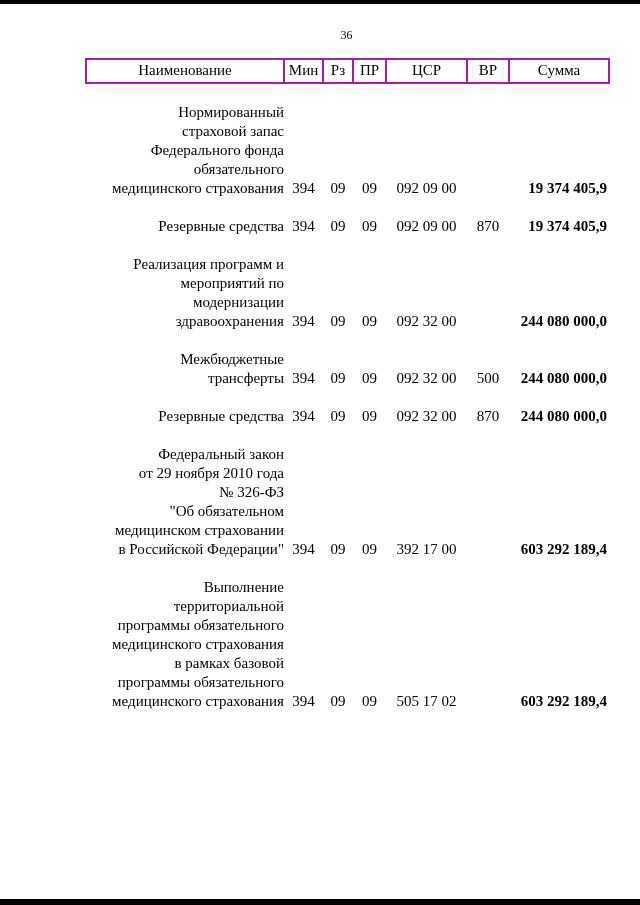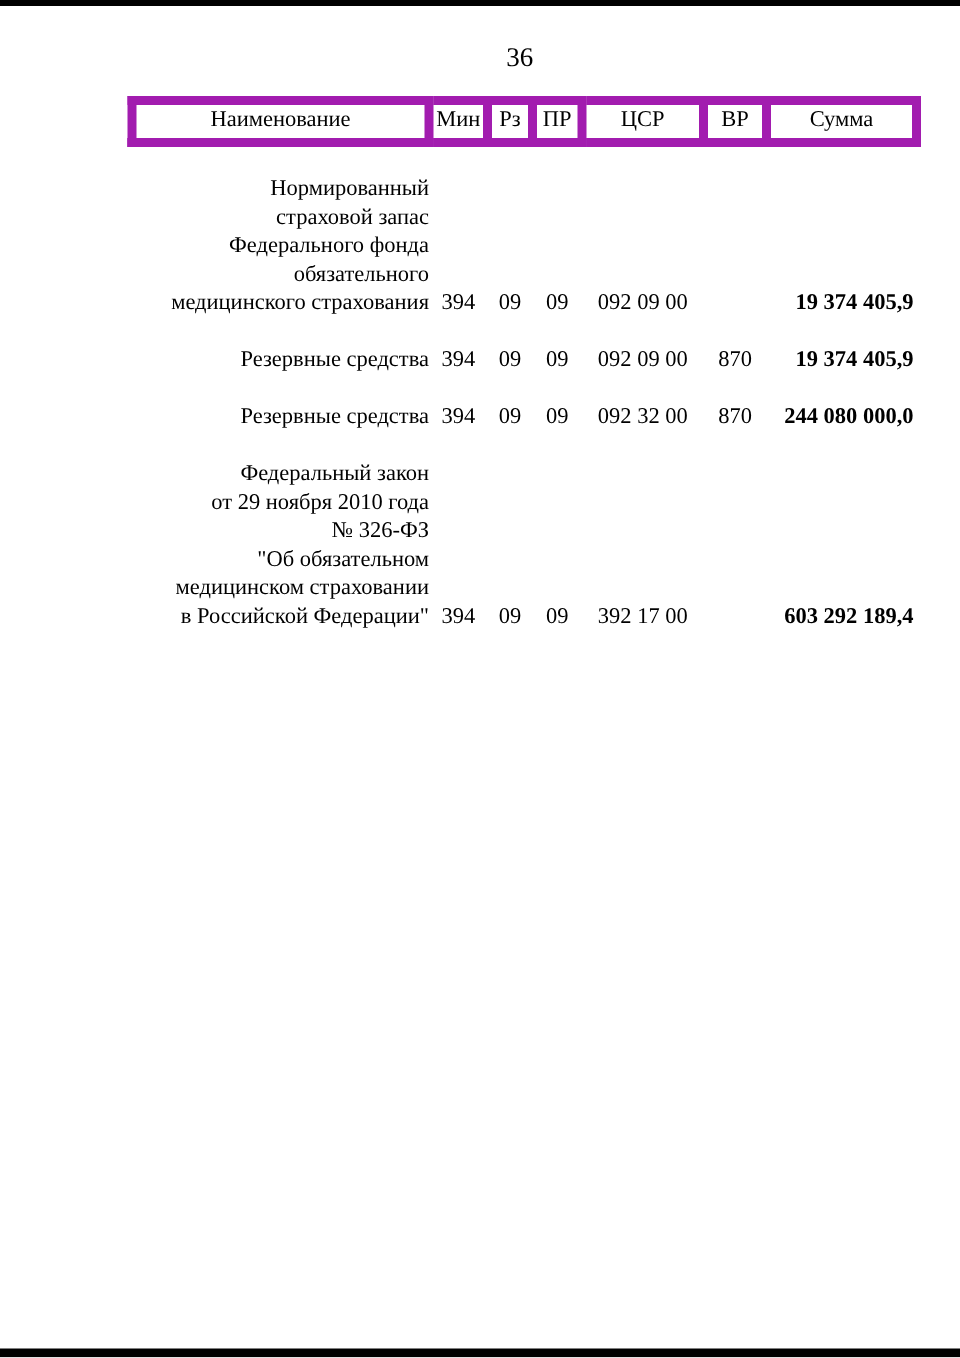--- a/index.html
+++ b/index.html
@@ -16,40 +16,40 @@
     overflow: hidden;
   }
   .scan-bar { position: absolute; left: 0; width: 100%; background: #000; }
   .scan-bar.top { top: 0; height: 4px; }
   .scan-bar.bottom { bottom: 0; height: 6px; }
   .page-number {
     margin-top: 28px;
     margin-left: 85px;
     width: 523px;
     text-align: center;
-    font-size: 18px;
+    font-size: 12px;
   }
   table.budget-table {
     margin-left: 85px;
     margin-top: 15px;
     width: 523px;
     border-collapse: collapse;
     table-layout: fixed;
     font-size: 15px;
     line-height: 19px;
   }
   col.c-name { width: 198px; }
   col.c-min  { width: 39px; }
   col.c-rz   { width: 30px; }
   col.c-pr   { width: 33px; }
   col.c-csr  { width: 81px; }
   col.c-vr   { width: 42px; }
   col.c-sum  { width: 100px; }
   thead th {
-    border: 6px solid #a21caf;
+    border: 2px solid #a21caf;
     font-weight: normal;
     font-size: 15px;
     padding: 1px 0 2px 0;
     text-align: center;
   }
   tbody td {
     vertical-align: bottom;
     padding-top: 19px;
     text-align: center;
     overflow: visible;
@@ -109,21 +109,43 @@
   <tr>
     <td class="c-name">Резервные средства</td>
     <td class="c-min">394</td>
     <td class="c-rz">09</td>
     <td class="c-pr">09</td>
     <td class="c-csr">092 09 00</td>
     <td class="c-vr">870</td>
     <td class="c-sum">19 374 405,9</td>
   </tr>
 
+  <tr>
+    <td class="c-name">Реализация программ и
+мероприятий по
+модернизации
+здравоохранения</td>
+    <td class="c-min">394</td>
+    <td class="c-rz">09</td>
+    <td class="c-pr">09</td>
+    <td class="c-csr">092 32 00</td>
+    <td class="c-vr"></td>
+    <td class="c-sum">244 080 000,0</td>
+  </tr>
 
+  <tr>
+    <td class="c-name">Межбюджетные
+трансферты</td>
+    <td class="c-min">394</td>
+    <td class="c-rz">09</td>
+    <td class="c-pr">09</td>
+    <td class="c-csr">092 32 00</td>
+    <td class="c-vr">500</td>
+    <td class="c-sum">244 080 000,0</td>
+  </tr>
 
   <tr>
     <td class="c-name">Резервные средства</td>
     <td class="c-min">394</td>
     <td class="c-rz">09</td>
     <td class="c-pr">09</td>
     <td class="c-csr">092 32 00</td>
     <td class="c-vr">870</td>
     <td class="c-sum">244 080 000,0</td>
   </tr>
@@ -137,17 +159,32 @@
 медицинском страховании
 в Российской Федерации"</td>
     <td class="c-min">394</td>
     <td class="c-rz">09</td>
     <td class="c-pr">09</td>
     <td class="c-csr">392 17 00</td>
     <td class="c-vr"></td>
     <td class="c-sum">603 292 189,4</td>
   </tr>
 
+  <tr>
+    <td class="c-name">Выполнение
+территориальной
+программы обязательного
+медицинского страхования
+в рамках базовой
+программы обязательного
+медицинского страхования</td>
+    <td class="c-min">394</td>
+    <td class="c-rz">09</td>
+    <td class="c-pr">09</td>
+    <td class="c-csr">505 17 02</td>
+    <td class="c-vr"></td>
+    <td class="c-sum">603 292 189,4</td>
+  </tr>
 </tbody>
   </table>
 
   <div class="scan-bar bottom"></div>
 </div>
 
 </body></html>

